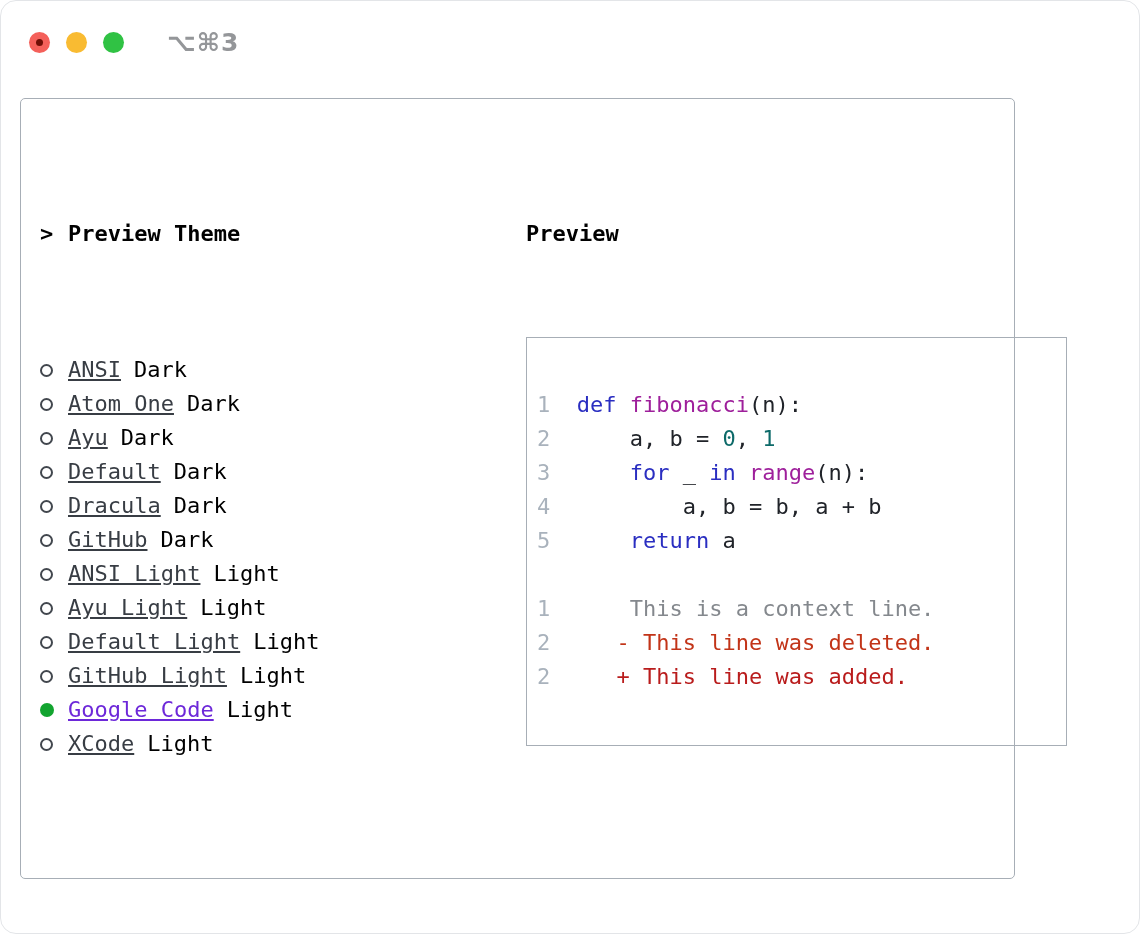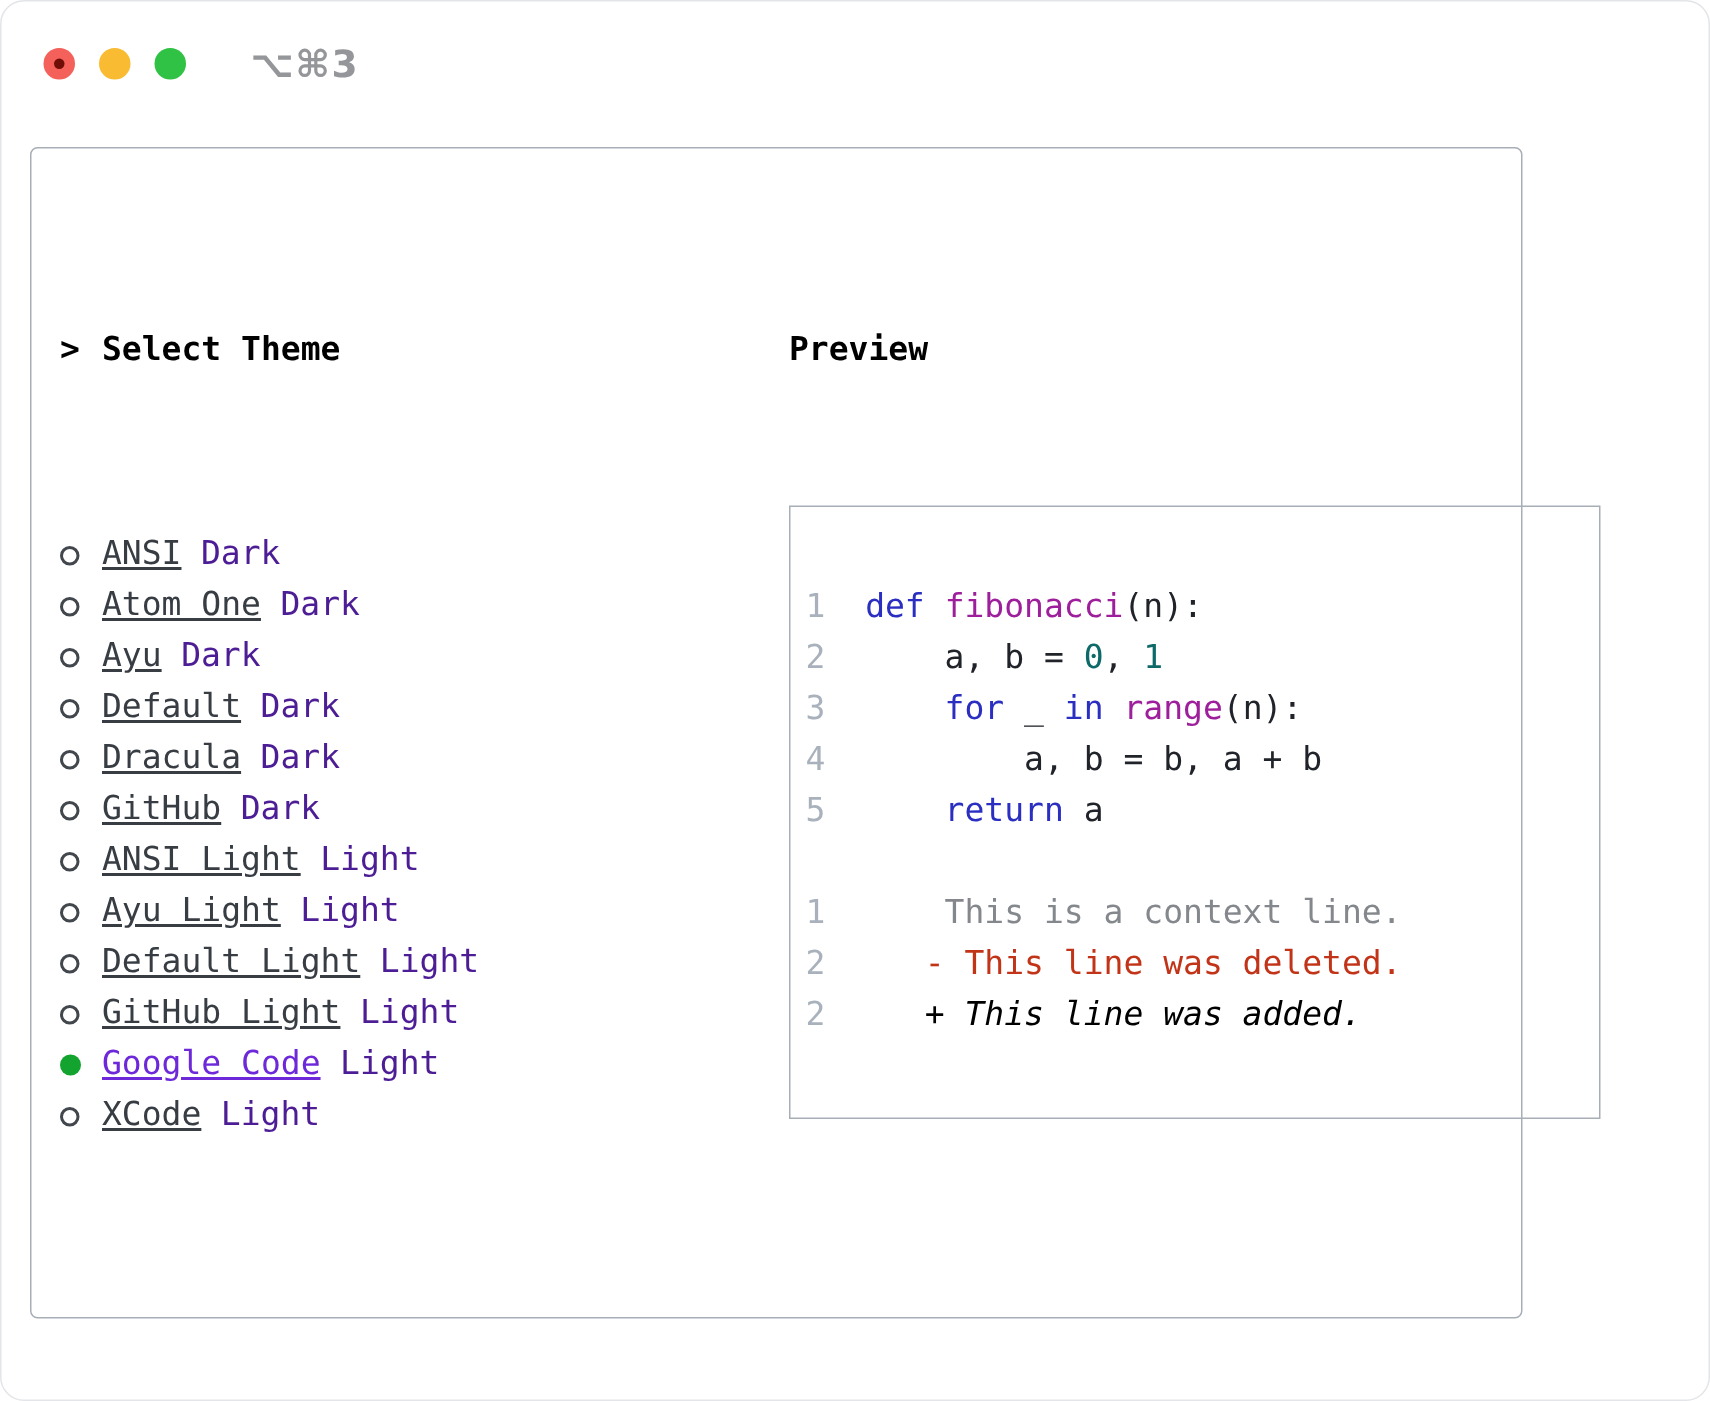--- a/index.html
+++ b/index.html
@@ -28,53 +28,53 @@
   .right-pane{flex:1;padding-left:24px;}
   .row{display:flex;align-items:center;height:34px;}
   .marker-col{width:28px;flex:none;display:flex;align-items:center;}
   .spacer{height:34px;}
   .hdr{font-weight:bold;color:#000000;}
   .radio{width:13px;height:13px;box-sizing:border-box;border:2px solid #42474e;border-radius:50%;}
   .radio.on{width:14px;height:14px;border:none;background:#12a42f;}
   .item{cursor:default;}
   .item .name{color:#383d44;text-decoration:underline;}
   .item.selected .name{color:#6d28d9;}
-  .item .tag{color:#4c1d95;margin-left:13px;}
+  .item .tag{color:#000000;margin-left:13px;}
   
   .preview-box{
     margin-top:18px;width:541px;height:409px;box-sizing:border-box;
     border:1.5px solid #a7aeb6;padding:50px 10px 0 10px;overflow:hidden;
   }
   .code-line{height:34px;white-space:pre;color:#202329;}
   .gutter{color:#a9b2bc;}
   .c-kw{color:#2a2ec1;}
   .c-fn{color:#9e1f9b;}
   .c-num{color:#0d6a69;}
   .diff-context{color:#84888d;text-align:center;}
   .diff-deleted{color:#c23418;}
-  .diff-added{color:#000000;font-style:italic;}
+  .diff-added{color:#b91c1c;}
 </style>
 </head>
 <body>
 
 <div class="window">
 
   <div class="titlebar">
     <span class="dot dot-close"></span>
     <span class="dot dot-min"></span>
     <span class="dot dot-zoom"></span>
     <span class="win-title">⌥⌘3</span>
   </div>
 
   <div class="main-box">
 
     <div class="left-pane">
       <div class="row">
         <span class="marker-col"><span class="hdr">&gt;</span></span>
-        <span class="hdr">Select Theme</span>
+        <span class="hdr">Preview Theme</span>
       </div>
 
       <div id="theme-list"><div class="row item"><span class="marker-col"><span class="radio"></span></span><span class="name">ANSI</span><span class="tag">Dark</span></div><div class="row item"><span class="marker-col"><span class="radio"></span></span><span class="name">Atom One</span><span class="tag">Dark</span></div><div class="row item"><span class="marker-col"><span class="radio"></span></span><span class="name">Ayu</span><span class="tag">Dark</span></div><div class="row item"><span class="marker-col"><span class="radio"></span></span><span class="name">Default</span><span class="tag">Dark</span></div><div class="row item"><span class="marker-col"><span class="radio"></span></span><span class="name">Dracula</span><span class="tag">Dark</span></div><div class="row item"><span class="marker-col"><span class="radio"></span></span><span class="name">GitHub</span><span class="tag">Dark</span></div><div class="row item"><span class="marker-col"><span class="radio"></span></span><span class="name">ANSI Light</span><span class="tag">Light</span></div><div class="row item"><span class="marker-col"><span class="radio"></span></span><span class="name">Ayu Light</span><span class="tag">Light</span></div><div class="row item"><span class="marker-col"><span class="radio"></span></span><span class="name">Default Light</span><span class="tag">Light</span></div><div class="row item"><span class="marker-col"><span class="radio"></span></span><span class="name">GitHub Light</span><span class="tag">Light</span></div><div class="row item selected"><span class="marker-col"><span class="radio on"></span></span><span class="name">Google Code</span><span class="tag">Light</span></div><div class="row item"><span class="marker-col"><span class="radio"></span></span><span class="name">XCode</span><span class="tag">Light</span></div></div>
 
       <div class="spacer"></div>
 
       
 
       
 

